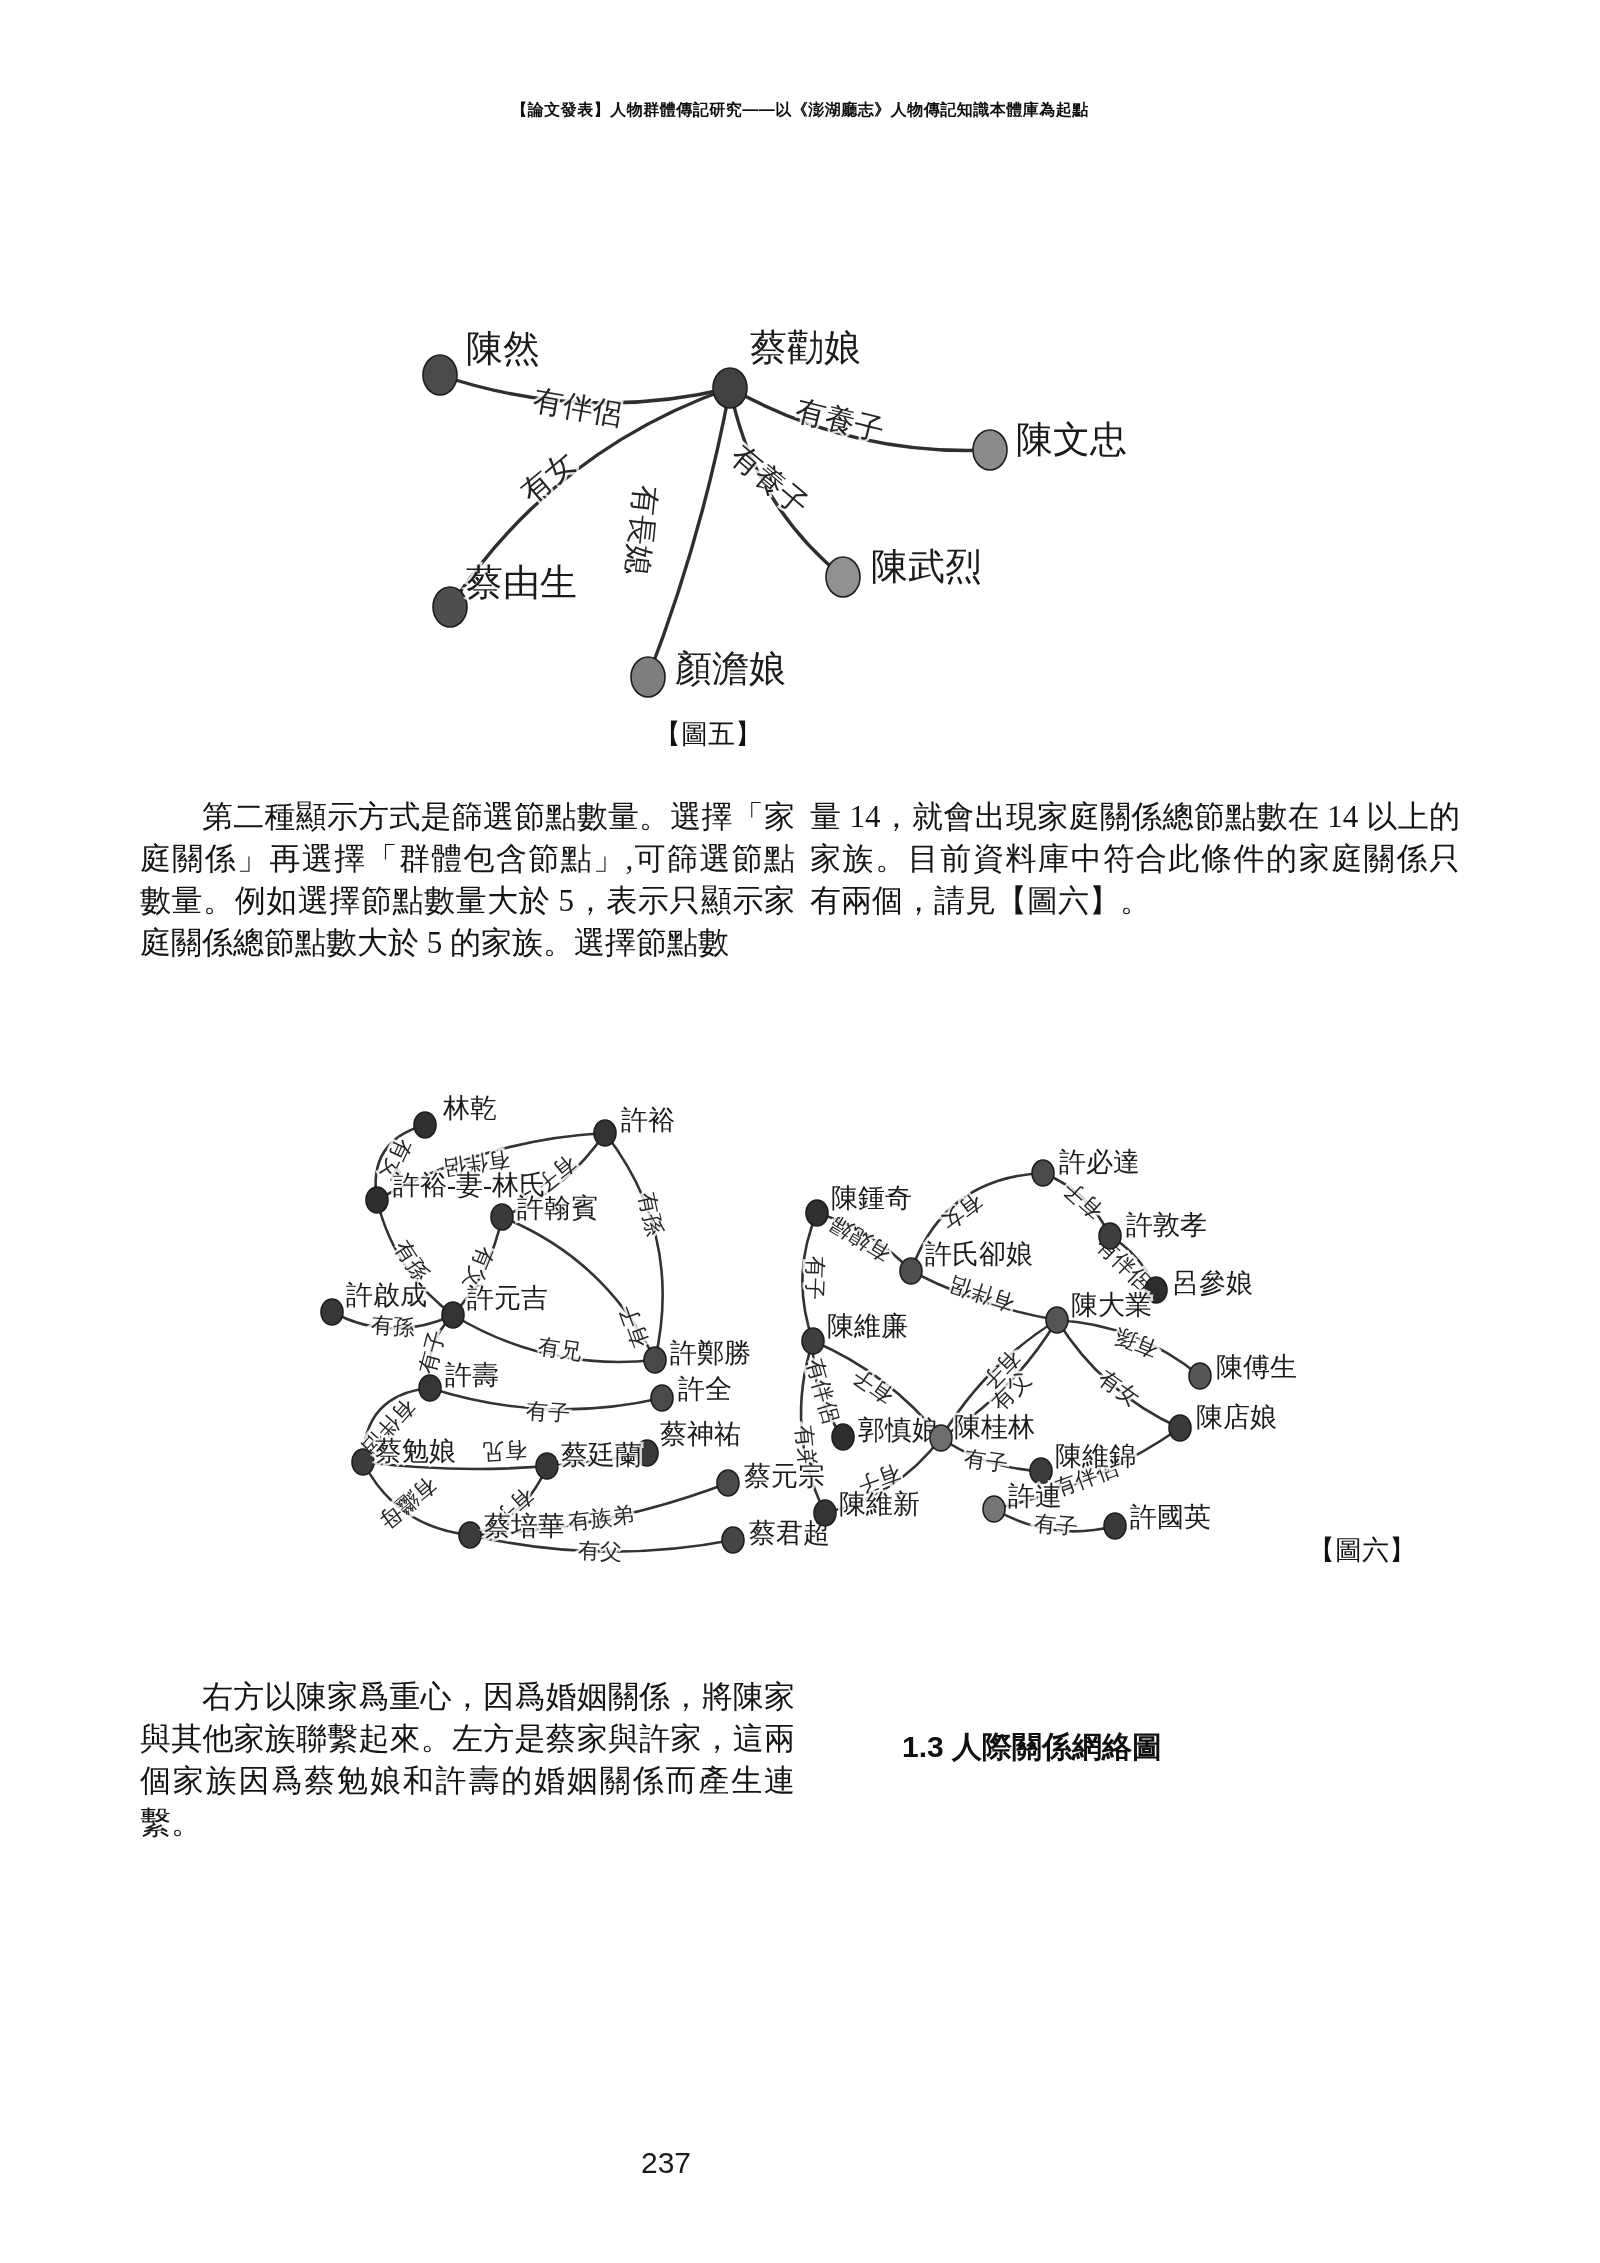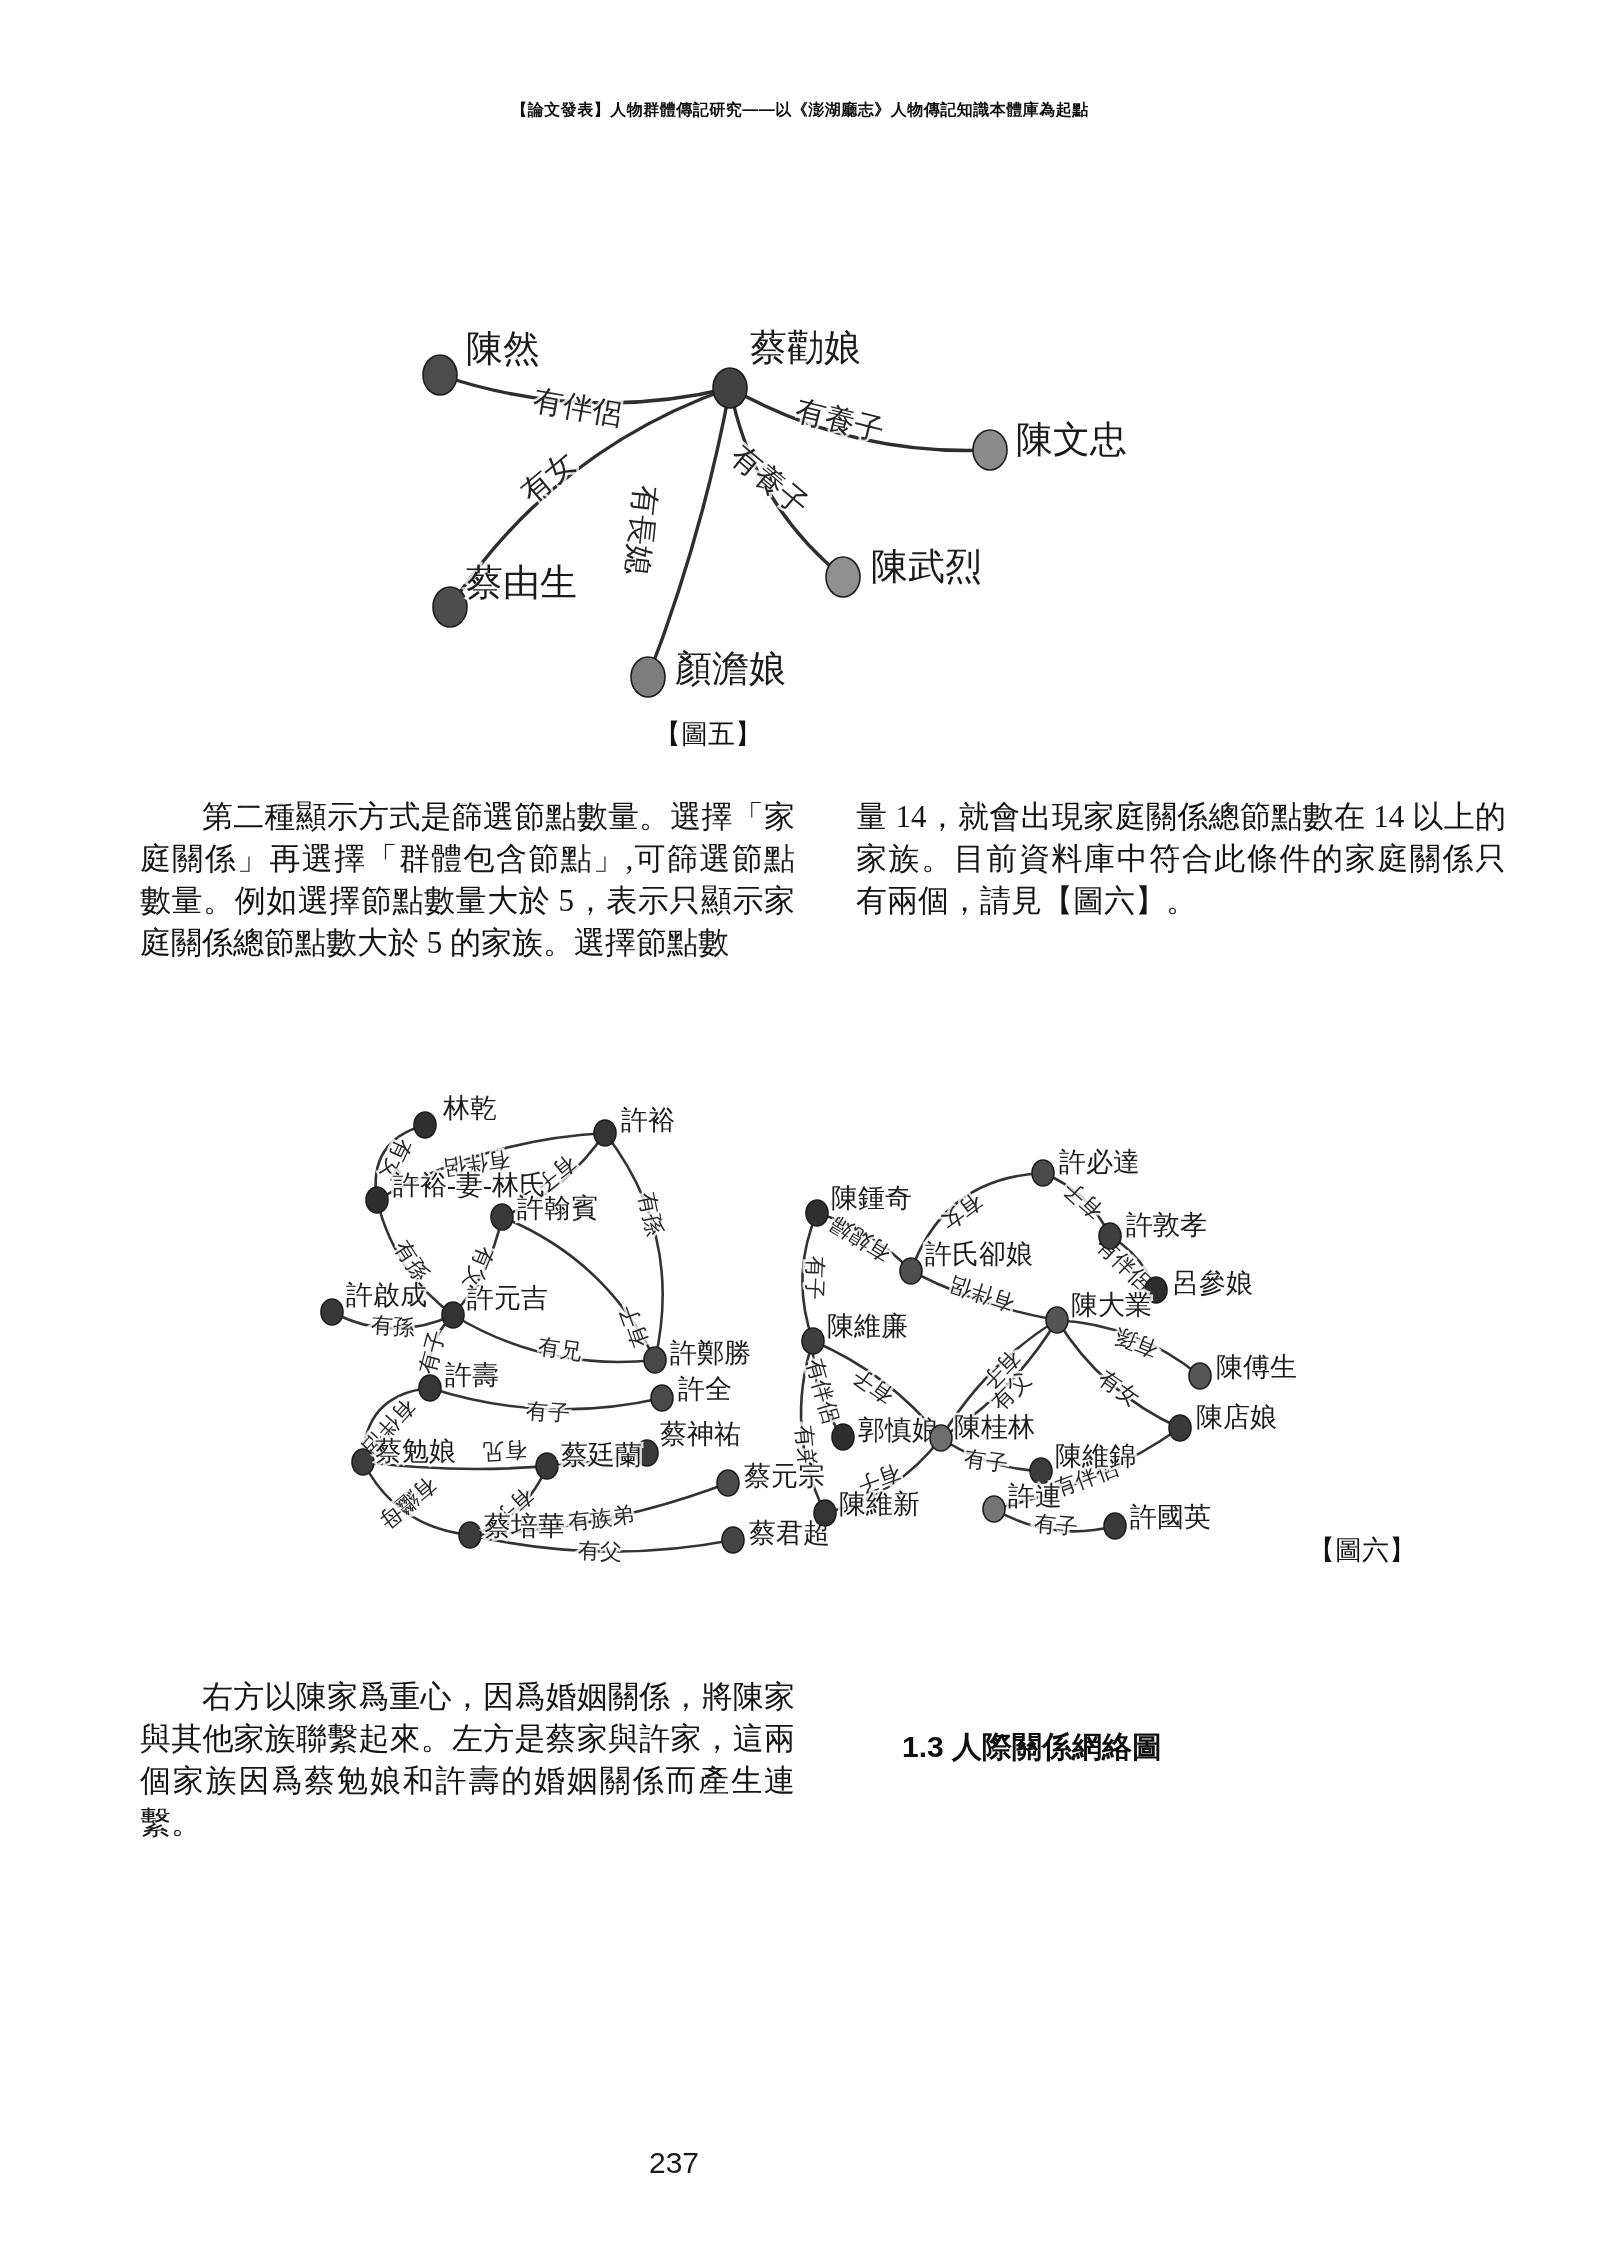--- a/index.html
+++ b/index.html
@@ -6,28 +6,28 @@
   .page{position:relative;width:1600px;height:2263px;background:#ffffff;margin:0 auto;
         font-family:"Liberation Serif","DejaVu Serif",serif;color:#151515;overflow:hidden;}
   .hdr{position:absolute;top:100px;left:0;width:1600px;text-align:center;
        font-family:"Liberation Sans","DejaVu Sans",sans-serif;font-weight:bold;
        font-size:16px;letter-spacing:0.5px;color:#0d0d0d;}
   .caption{position:absolute;left:0;width:1416px;text-align:center;font-size:27px;color:#111;}
   .cap5{top:716px;}
   .cap6{top:1532px;text-align:right;}
   .col{position:absolute;font-size:31px;line-height:42px;text-align:justify;color:#141414;}
   .tl{left:140px;top:796px;width:655px;text-indent:62px;}
-  .tr{left:856px;top:796px;width:650px;}
+  .tr{left:810px;top:796px;width:650px;}
   .bl{left:140px;top:1676px;width:655px;text-indent:62px;}
   .br{left:870px;top:1726px;width:650px;}
   .h13{font-family:"Liberation Sans","DejaVu Sans",sans-serif;font-weight:bold;
        font-size:30px;padding-left:32px;margin:0 0 10px 0;color:#0f0f0f;}
   .br p{margin:0;text-indent:62px;}
   .pagenum{position:absolute;top:2146px;left:0;width:1332px;text-align:center;
-           font-family:"Liberation Sans","DejaVu Sans",sans-serif;font-size:30px;color:#1a1a1a;padding-left:8px;}
+           font-family:"Liberation Sans","DejaVu Sans",sans-serif;font-size:30px;color:#1a1a1a;}
   svg{position:absolute;}
   #figure5{left:280px;top:225px;}
   #figure6{left:180px;top:1060px;}
   svg text{font-family:"Liberation Serif","DejaVu Serif",serif;fill:#1b1b1b;
            paint-order:stroke;stroke:rgba(255,255,255,0.82);stroke-width:5px;}
   #figure5 text.nlab{font-size:37px;}
   #figure5 text.elab{font-size:30px;fill:#242424;}
   #figure6 text.nlab{font-size:27px;}
   #figure6 text.elab{font-size:22px;fill:#262626;}
 </style>

